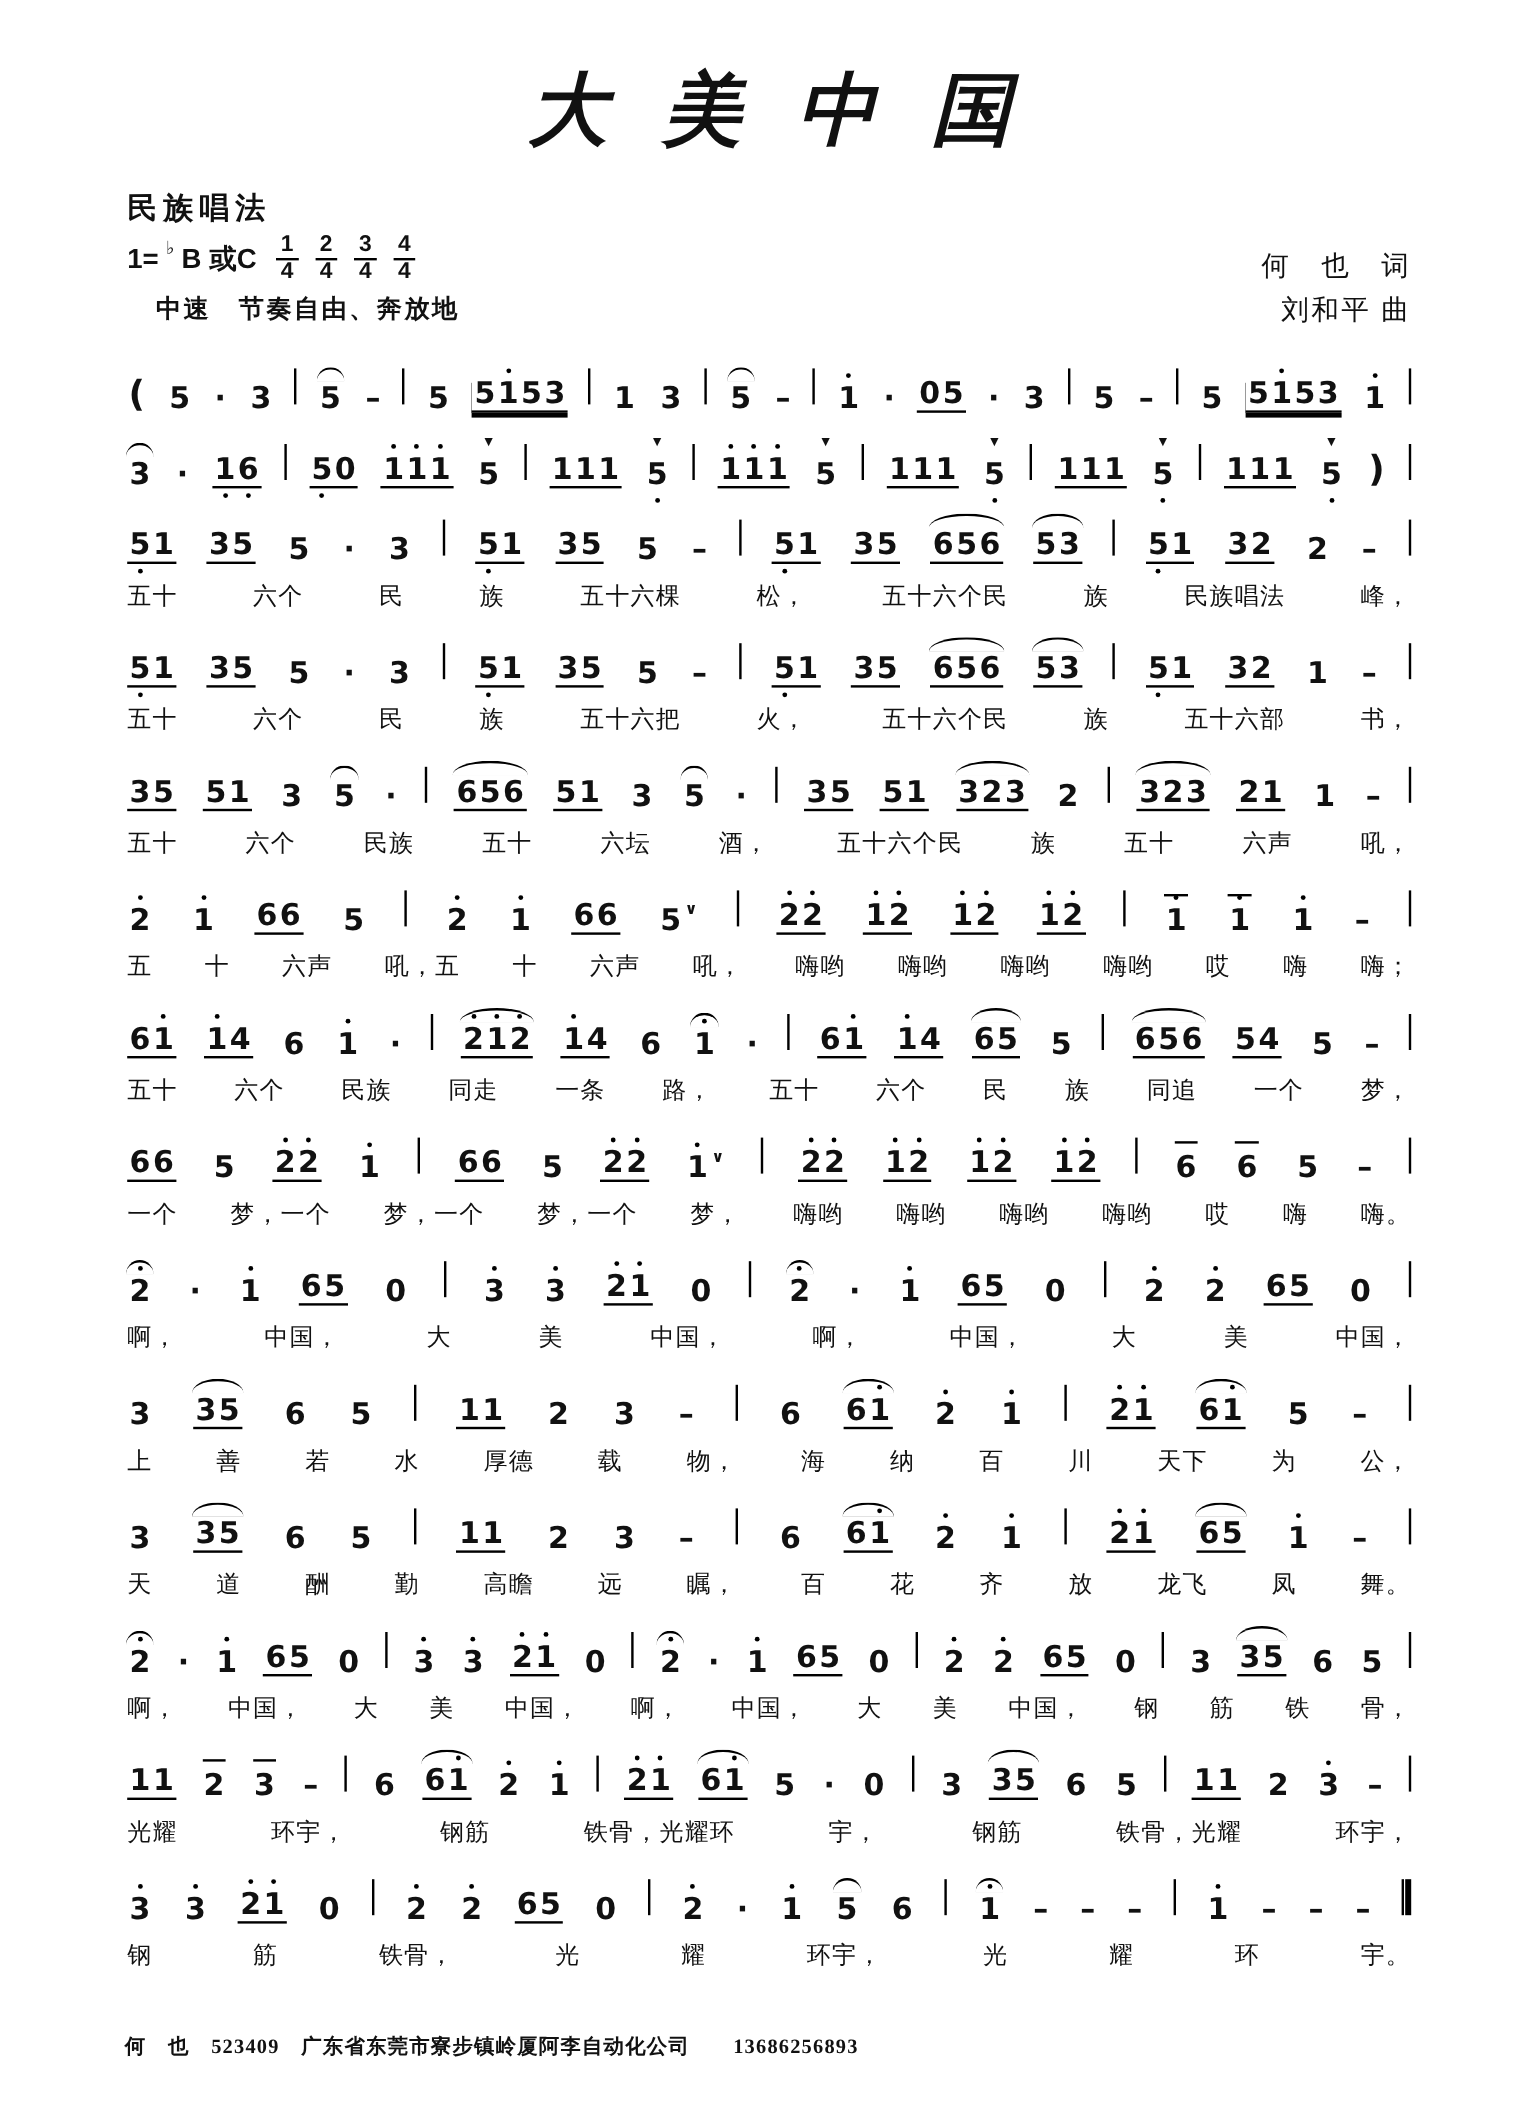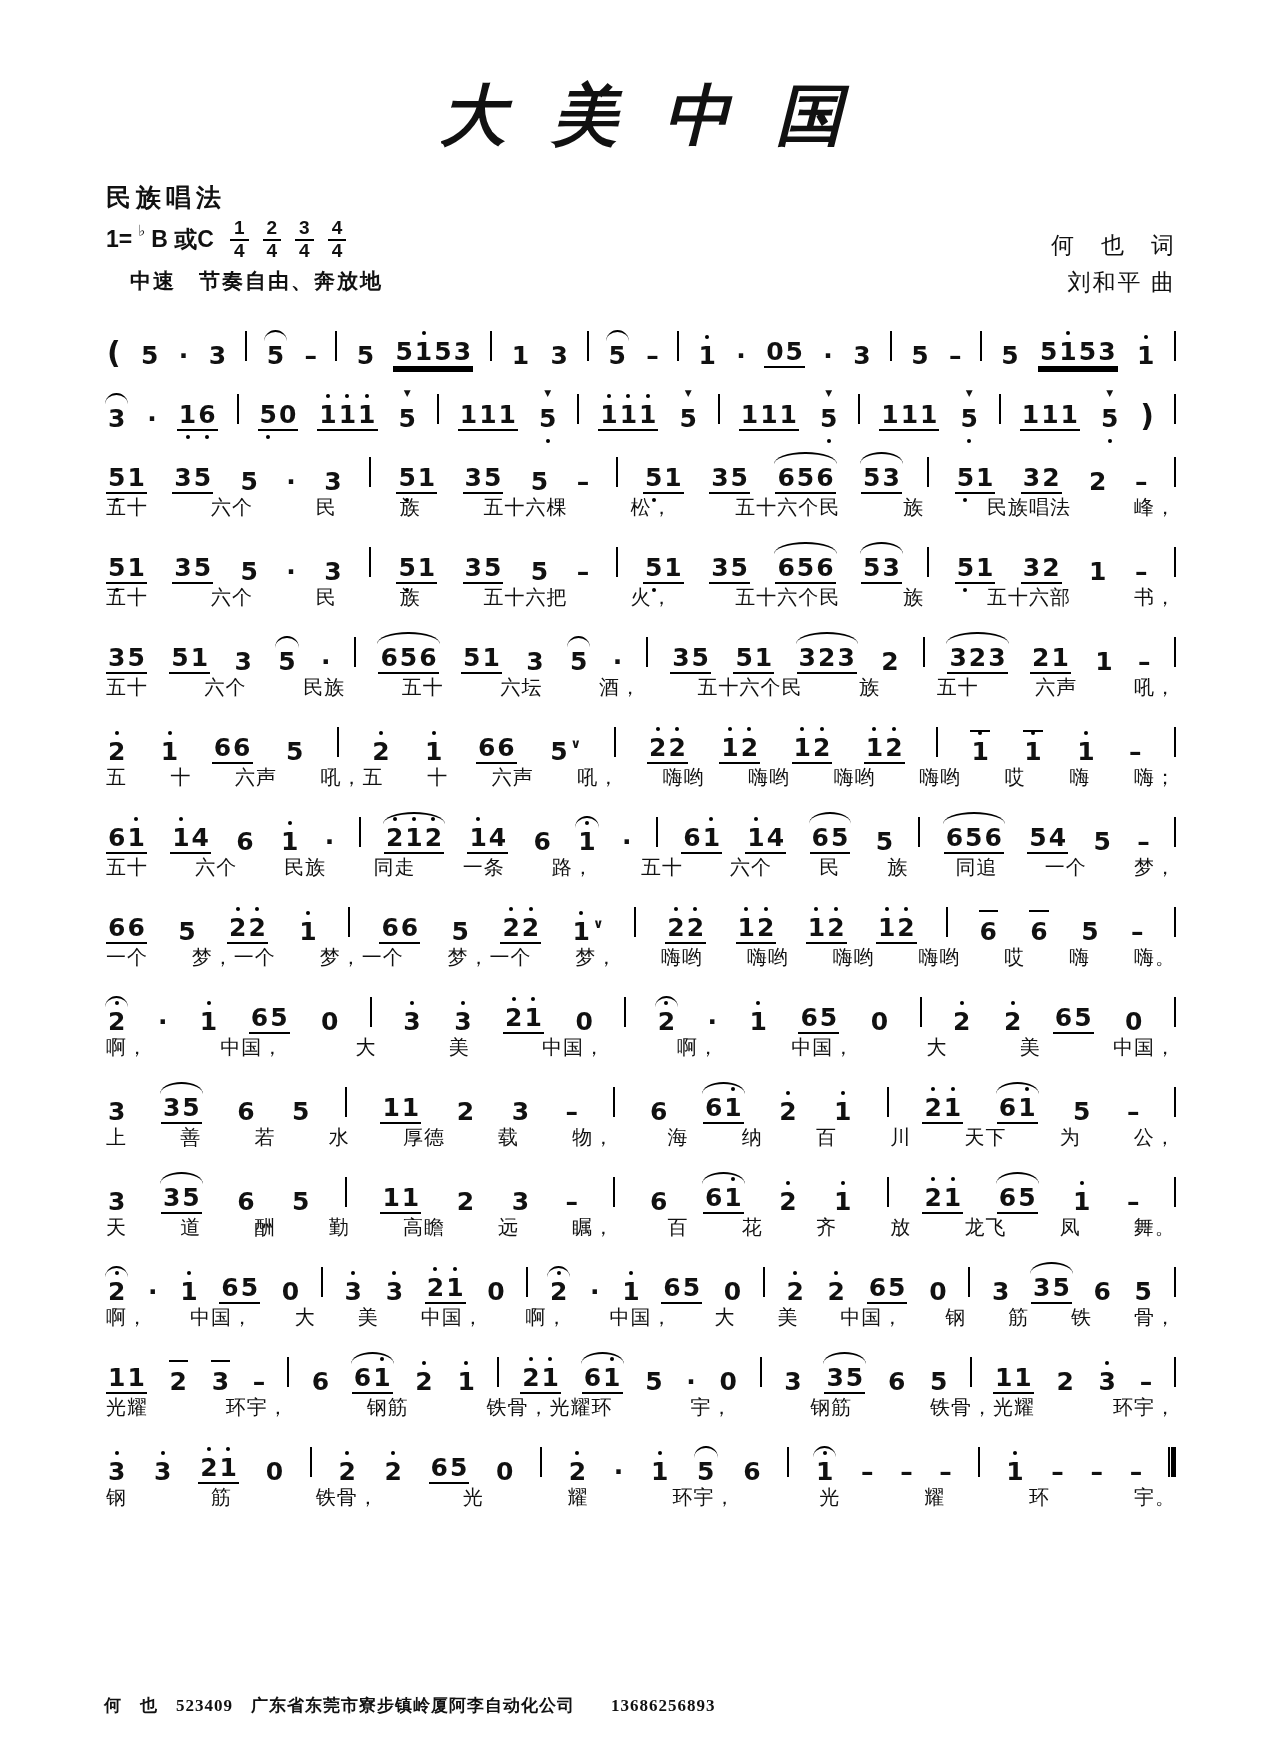--- a/index.html
+++ b/index.html
@@ -1,38 +1,38 @@
 <!DOCTYPE html>
 <html><head>
 <meta charset="utf-8">
 <style>
   html,body{margin:0;padding:0;background:#ffffff;width:1272px;height:1760px;overflow:hidden;
     color:#111;font-family:"Liberation Sans","DejaVu Sans",sans-serif;}
   .page{padding:30px 96px 0 106px;position:relative;height:100%;box-sizing:border-box;}
 
   
   .title{font-family:"DejaVu Serif","Liberation Serif",serif;font-weight:bold;font-style:italic;
-    font-size:66px;text-align:center;letter-spacing:46px;padding-left:46px;margin-top:41px;}
+    font-size:66px;text-align:center;letter-spacing:46px;padding-left:46px;margin-top:17px;}
   .subtitle{font-size:25px;font-weight:bold;letter-spacing:5px;margin-top:20px;}
   .meta{display:flex;justify-content:space-between;align-items:flex-end;margin-top:4px;}
   .keyline{font-size:23px;font-weight:bold;display:flex;align-items:center;gap:6px;}
   .flat{font-size:15px;vertical-align:super;position:relative;top:-8px;}
   .fracs{display:inline-flex;gap:14px;margin-left:10px;}
   .frac{display:inline-flex;flex-direction:column;align-items:center;line-height:1.05;font-size:19px;font-weight:bold;}
   .frac .num{border-bottom:2px solid #000;padding:0 4px 1px;}
   .credit{font-size:23px;letter-spacing:2px;}
   .meta2{display:flex;justify-content:space-between;margin-top:6px;margin-left:24px;}
   .tempo{font-size:21px;font-weight:bold;letter-spacing:2px;}
 
   
   .score{margin-top:14px;}
   .score-line{margin-bottom:7px;}
   .notes-row{display:flex;justify-content:space-between;align-items:flex-end;height:44px;padding-top:12px;}
   .lyrics-row{display:flex;justify-content:space-between;align-items:baseline;
-    font-size:20px;margin-top:0;font-family:"Liberation Serif","DejaVu Serif",serif;}
+    font-size:20px;margin-top:13px;font-family:"Liberation Serif","DejaVu Serif",serif;}
   .lyric-unit{white-space:nowrap;letter-spacing:1px;}
 
   .tok{position:relative;display:inline-flex;align-items:flex-end;font-weight:bold;font-size:25px;
     font-family:"DejaVu Sans",sans-serif;line-height:1;padding:0 1px;}
   .tok.u1{border-bottom:2px solid #000;padding-bottom:2px;}
   .tok.u2{box-shadow:0 4px 0 0 #000;}
   .dg{position:relative;display:inline-block;padding:0 1px;}
   .oct-up{position:absolute;top:-8px;left:50%;transform:translateX(-50%);
     width:4px;height:4px;border-radius:50%;background:#000;}
   .oct-dn{position:absolute;bottom:-12px;left:50%;transform:translateX(-50%);

